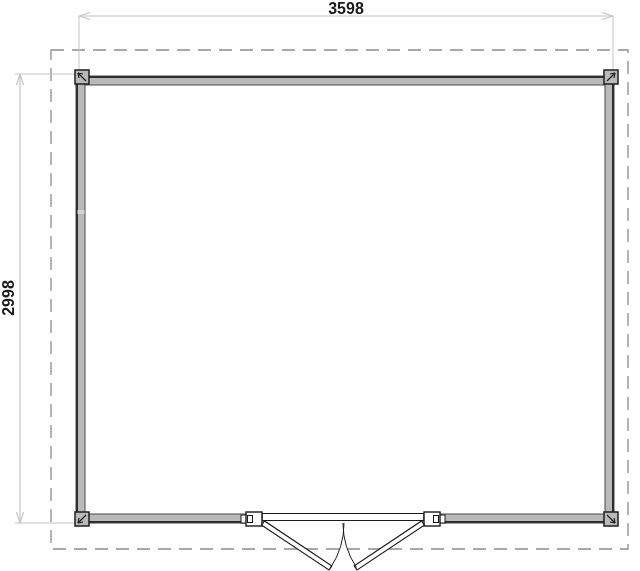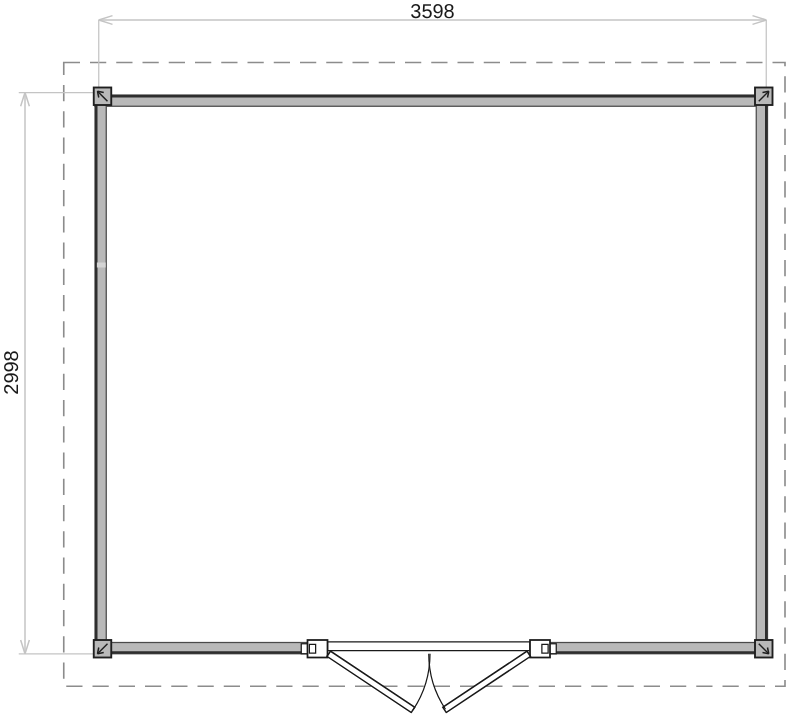--- a/index.html
+++ b/index.html
@@ -3,20 +3,21 @@
 <meta charset="utf-8">
 <style>
   html, body { margin: 0; padding: 0; background: #ffffff; }
   .plan-wrap {
     position: relative;
     width: 640px;
     height: 571px;
     background: #ffffff;
     overflow: hidden;
     font-family: "Liberation Sans", sans-serif;
+    font-weight: bold;
   }
   svg { display: block; }
   .dim-text {
     font-family: "Liberation Sans", sans-serif;
     font-size: 16px;
     fill: #1a1a1a;
   }
 </style>
 </head>
 <body>

